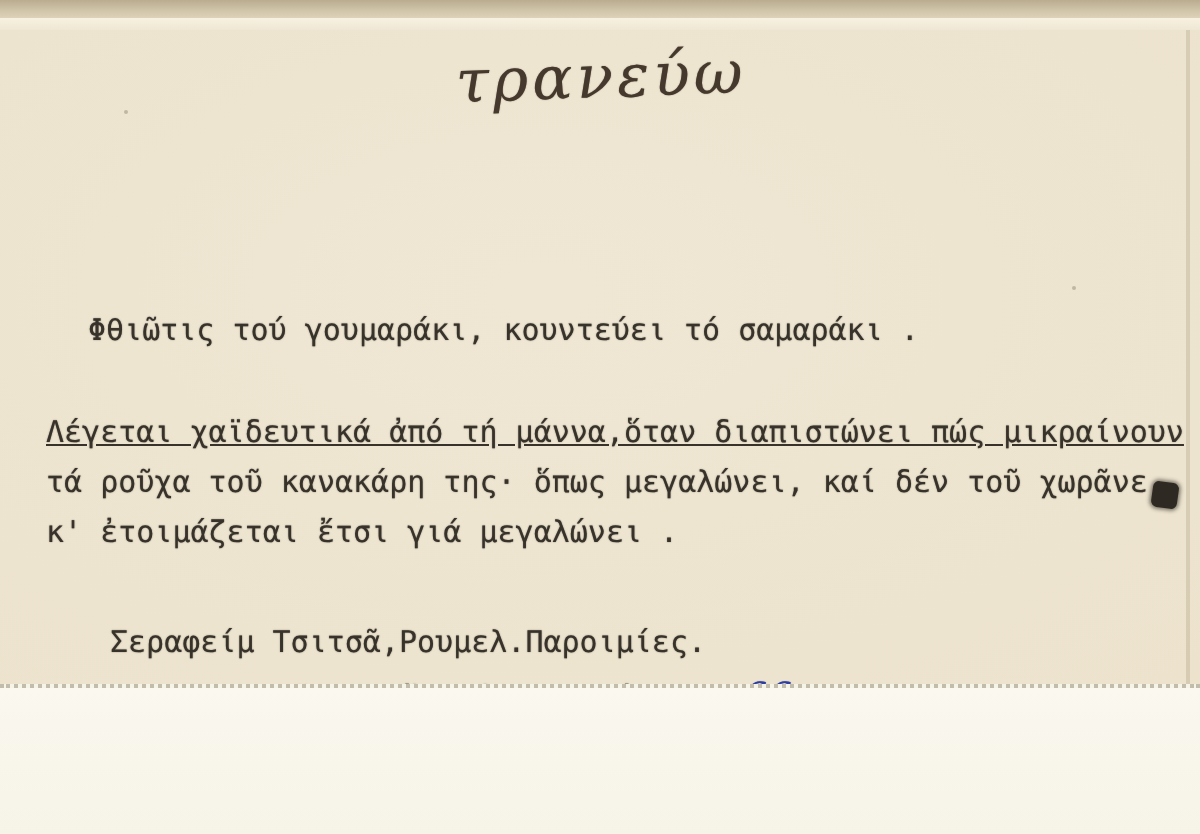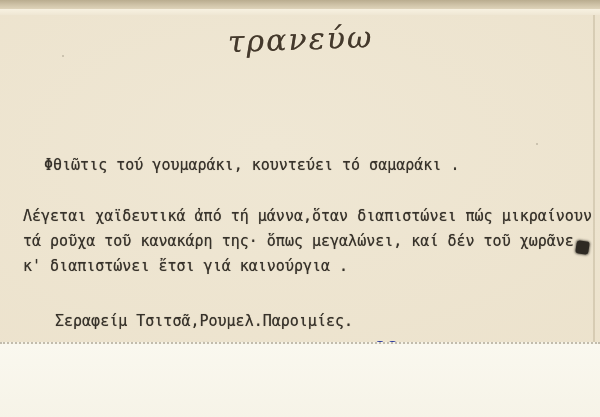--- a/index.html
+++ b/index.html
@@ -40,21 +40,21 @@
     transform:rotate(-2deg);
     text-shadow:0 0 0.6px rgba(60,45,30,0.6);
     white-space:nowrap;
   }
   .typed{
     position:absolute;white-space:nowrap;
     font-size:15px;color:#37322a;
     text-shadow:0 0 0.7px rgba(45,40,32,0.65);
   }
   .proverb{left:44px;top:141px;}
-  .expl-1{left:23px;top:192px;}
+  .expl-1{left:23px;top:192px;text-decoration:underline;}
   .expl-2{left:23px;top:217px;}
   .expl-3{left:23px;top:242px;}
   .cite-1{left:55px;top:297px;text-align:center;}
   .cite-2{left:47px;top:323px;}
   .page-num{
     font-family:"DejaVu Serif", serif;font-style:italic;
     font-size:18px;color:#2e3da0;letter-spacing:1px;
     text-shadow:0 0 0.5px rgba(40,55,160,0.7);
   }
   .cite-end{color:#37322a;}
@@ -74,21 +74,21 @@
 <div class="top-band"></div>
 <div class="top-highlight"></div>
 
 <div class="card">
   <div class="hand-title">τρανεύω</div>
 
   <div class="typed proverb">Φθιῶτις τού γουμαράκι, κουντεύει τό σαμαράκι .</div>
 
   <div class="typed expl-1">Λέγεται χαϊδευτικά ἀπό τή μάννα,ὅταν διαπιστώνει πώς μικραίνουν</div>
   <div class="typed expl-2">τά ροῦχα τοῦ κανακάρη της· ὅπως μεγαλώνει, καί δέν τοῦ χωρᾶνε</div>
-  <div class="typed expl-3">κ' διαπιστώνει ἔτσι γιά καινούργια .</div>
+  <div class="typed expl-3">κ' ἐτοιμάζεται ἔτσι γιά μεγαλώνει .</div>
 
   <div class="typed cite-1">Σεραφείμ Τσιτσᾶ,Ρουμελ.Παροιμίες.</div>
 
   <div class="typed cite-2">
     <span>Περιοδ."Φθιῶτις, ἔτ.Α΄(1955),ἀρ.3,σ.</span><span class="page-num">66</span><span class="cite-end">.</span>
   </div>
 
   <div class="ink-smudge"></div>
   <div class="paper-speck speck-a"></div>
   <div class="paper-speck speck-b"></div>

